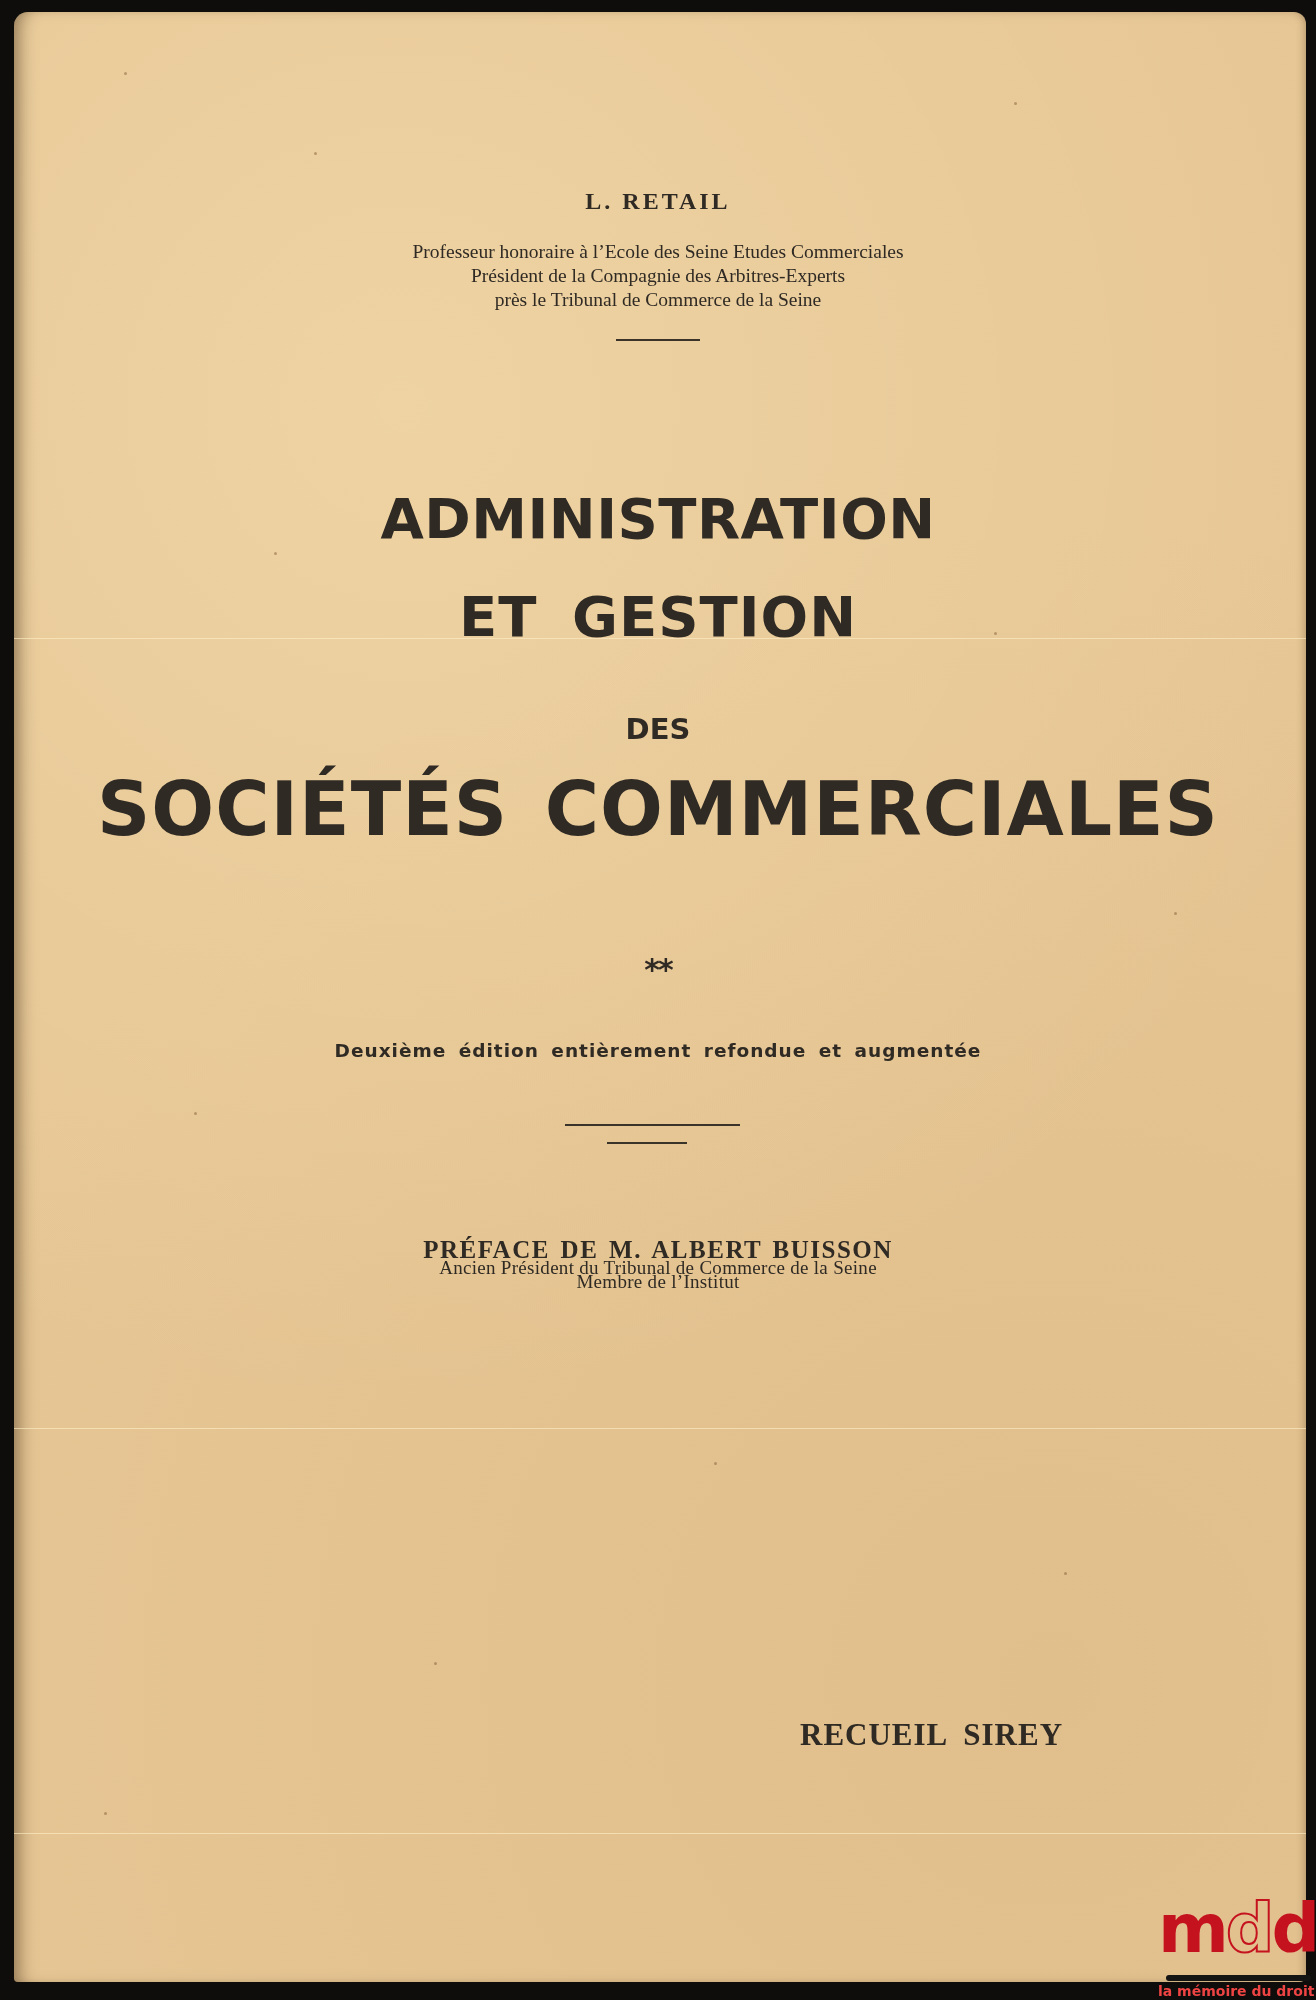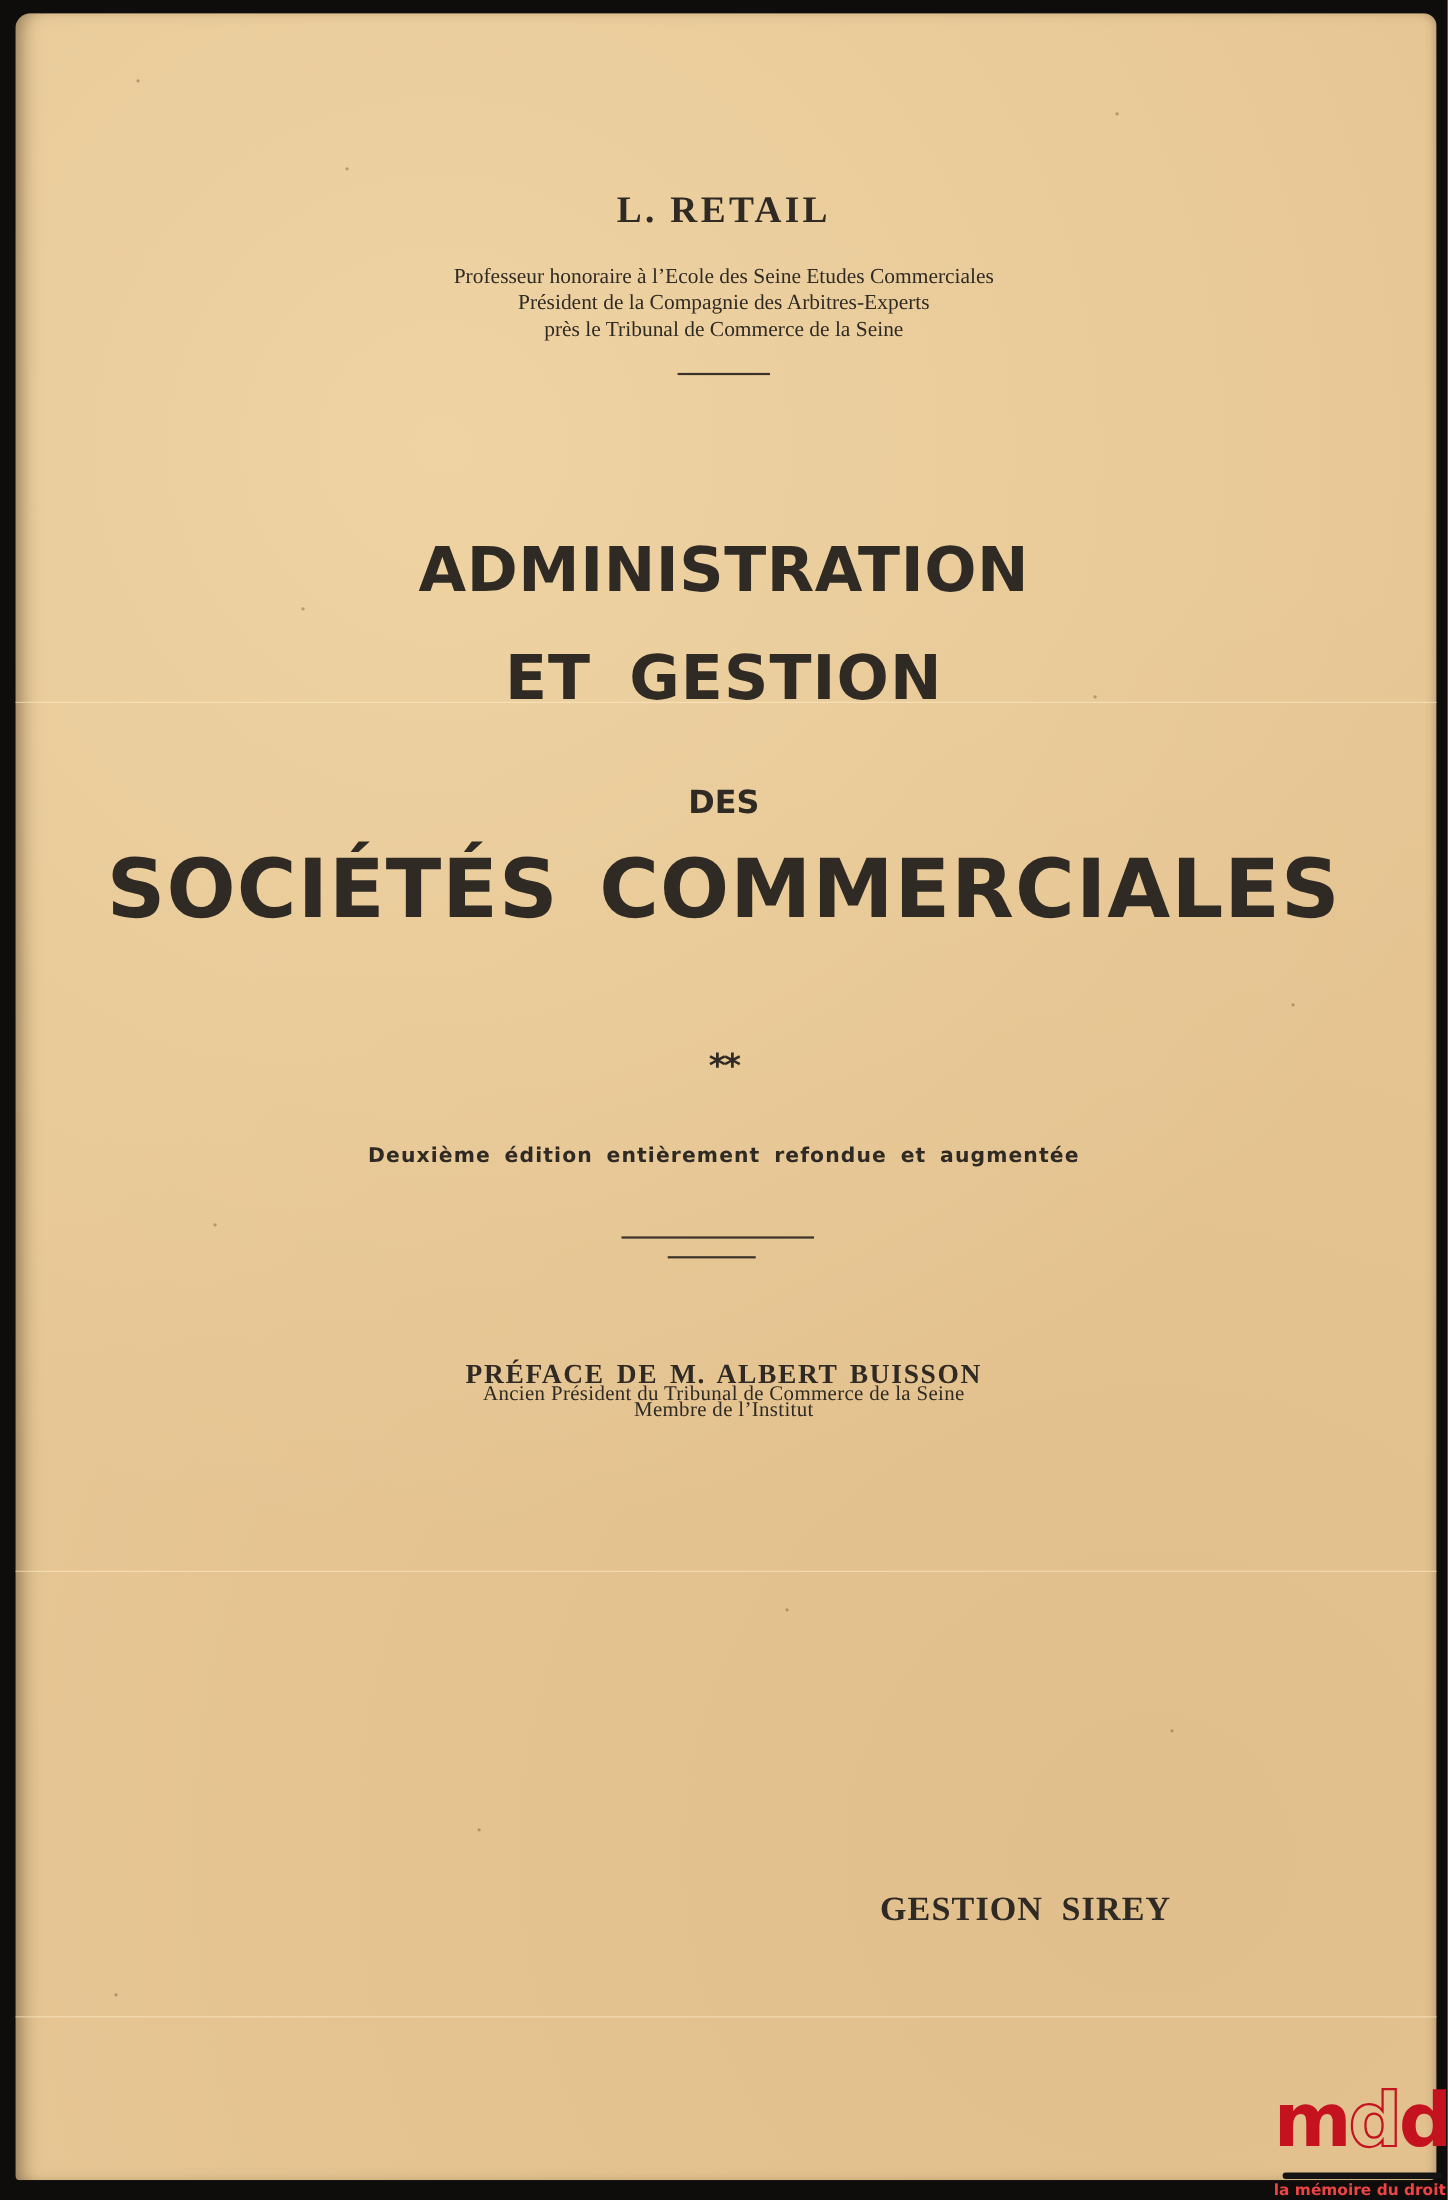--- a/index.html
+++ b/index.html
@@ -12,21 +12,21 @@
       position: absolute; left: 14px; top: 12px; width: 1292px; height: 1970px;
       background:
         radial-gradient(circle at 30% 20%, rgba(255,235,190,0.35), rgba(0,0,0,0) 55%),
         radial-gradient(circle at 80% 85%, rgba(180,130,70,0.10), rgba(0,0,0,0) 60%),
         #e6c694;
       border-radius: 14px 12px 6px 4px;
       box-shadow: inset 14px 0 18px -10px rgba(60,40,20,0.55), inset -6px 0 10px -6px rgba(60,40,20,0.4);
     }
     .speck { position:absolute; width:3px; height:3px; border-radius:50%; background: rgba(120,85,45,0.45); }
     .centered { position: absolute; left: 0; width: 1316px; text-align: center; color: #2f2a24; }
-    .author { top: 173px; font-size: 34px; font-weight: bold; letter-spacing: 3px; }
+    .author { top: 188px; font-size: 24px; font-weight: bold; letter-spacing: 3px; }
     .affil { font-size: 19.5px; line-height: 24px; }
     .rule { position: absolute; height: 2px; background: #3a332a; }
     .sans-bold { font-family: "DejaVu Sans", sans-serif; font-weight: bold; }
     .t1 { top: 486px; font-size: 56px; letter-spacing: 0.5px; }
     .t2 { top: 584px; font-size: 56px; letter-spacing: 1px; word-spacing: 14px; }
     .t3 { top: 680px; font-size: 29px; margin-top: 32px; }
     .t4 { top: 766px; font-size: 74px; letter-spacing: 1px; word-spacing: 10px; }
     .stars { top: 952px; font-size: 30px; letter-spacing: -2px; }
     .edition { top: 1040px; font-size: 18.5px; letter-spacing: 1px; word-spacing: 5px; }
     .preface { top: 1236px; font-size: 25px; font-weight: bold; letter-spacing: 1.5px; word-spacing: 3px; }
@@ -75,19 +75,19 @@
 
 <div class="centered sans-bold edition">Deuxième édition entièrement refondue et augmentée</div>
 
 <div class="rule" style="left:565px;top:1124px;width:175px"></div>
 <div class="rule" style="left:607px;top:1142px;width:80px"></div>
 
 <div class="centered preface">PRÉFACE DE M. ALBERT BUISSON</div>
 <div class="centered pref-sub" style="top:1270px">Membre de l’Institut</div>
 <div class="centered pref-sub" style="top:1256px">Ancien Président du Tribunal de Commerce de la Seine</div>
 
-<div class="publisher">GESTION SIREY</div>
+<div class="publisher">RECUEIL SIREY</div>
 
 <div class="logo">
   <div class="logo-text"><span>m</span><span class="outline">d</span><span>d</span></div>
   <div class="logo-bar"></div>
   <div class="logo-tag">la mémoire du droit</div>
 </div>
 
 </body></html>

